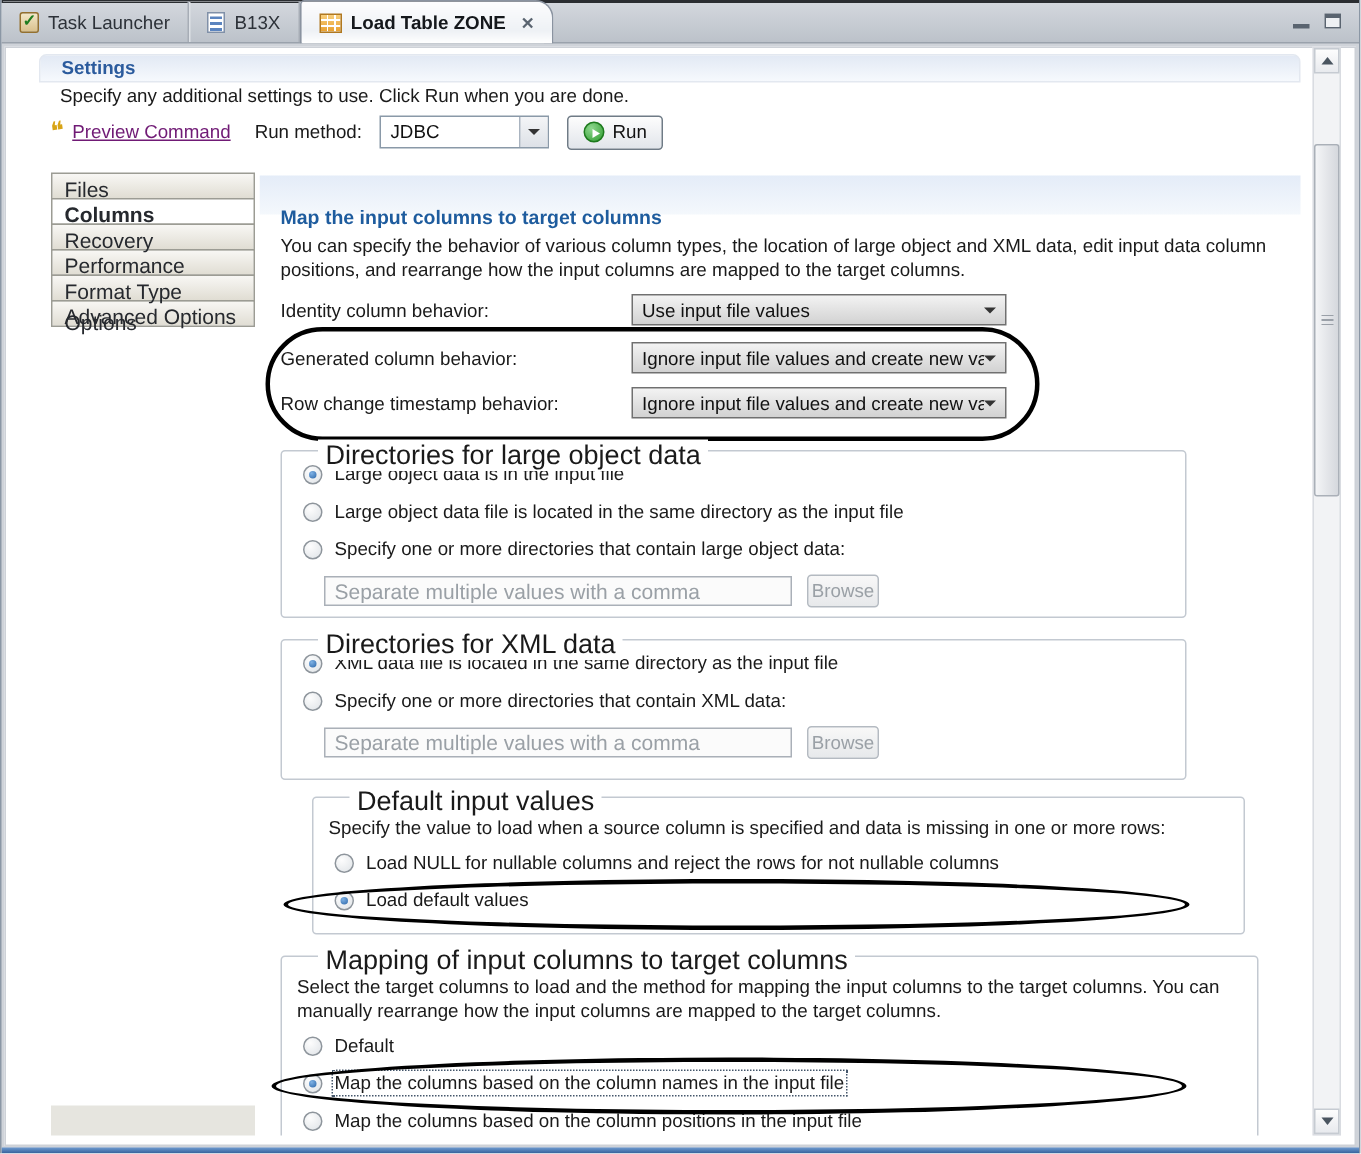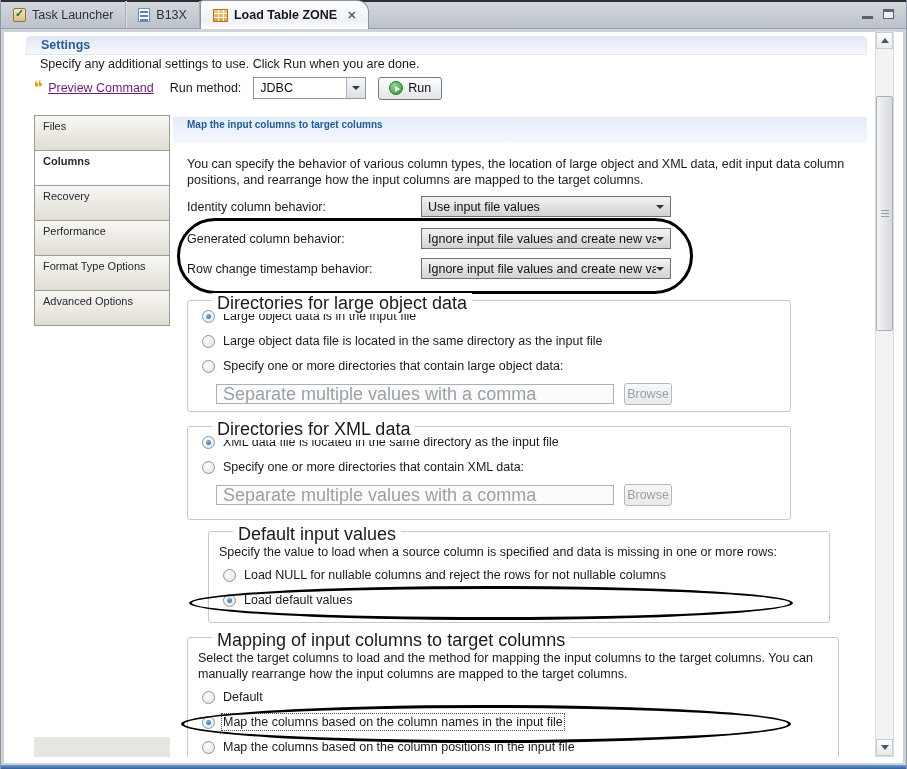--- a/index.html
+++ b/index.html
@@ -62,31 +62,31 @@
   .run-btn { display:flex; align-items:center; gap:5px; margin-left:12px; height:23px; padding:0 10px;
              border:1px solid #6f7b86; border-radius:3px;
              background:linear-gradient(#fdfdfd,#e1e5ea); font-size:12.5px; color:#111; cursor:pointer; }
   .run-ico { width:14px; height:14px; border-radius:50%; border:1px solid #1d7a1d;
              background:radial-gradient(circle at 35% 30%,#8ed88e,#2f9b2f); position:relative; }
   .run-ico::after { content:""; position:absolute; left:5px; top:3.5px; width:0; height:0;
              border-top:3.5px solid transparent; border-bottom:3.5px solid transparent; border-left:5px solid #ffffff; }
 
   
   .sidebar { position:absolute; left:33px; top:116px; width:136px; }
-  .side-item { height:36px; line-height:21px; padding-left:8px; font-size:11px; color:#26292e;
+  .side-item { height:18px; line-height:21px; padding-left:8px; font-size:14px; color:#26292e;
                border:1px solid #9c9c94; margin-top:-1px; cursor:pointer;
                background:linear-gradient(#f8f7f4,#e0ddd3); }
   .side-item.selected { background:#ffffff; font-weight:bold; }
   .sidebar-footer { position:absolute; left:33px; top:737px; width:136px; height:20px; background:#e6e5df; }
 
   
   .panel { position:absolute; left:172px; top:110px; width:696px; height:647px; overflow:hidden; background:#fff; }
   .panel-heading { position:absolute; left:0; top:7px; width:694px; height:26px;
                    background:linear-gradient(#e4ecf8,#f4f8fc); }
-  .panel-heading span { position:absolute; left:14px; top:2px; font-size:10px; font-weight:bold; color:#1e5c9e; }
+  .panel-heading span { position:absolute; left:14px; top:20px; font-size:13px; font-weight:bold; color:#1e5c9e; }
   .panel-desc { position:absolute; left:14px; top:46px; width:692px; font-size:12.5px; color:#1a1a1a; line-height:16px; }
 
   .beh-row { position:absolute; left:14px; display:flex; align-items:center; }
   .beh-row .lbl { width:234px; font-size:12.5px; color:#1a1a1a; }
   .combo-gray { width:250px; height:21px; border:1px solid #707070; display:flex; align-items:center;
                 justify-content:space-between; padding:0 6px; cursor:pointer;
                 background:linear-gradient(#f3f3f3,#dfdfdf 60%,#d2d2d2); }
   .combo-gray .val { font-size:12.5px; color:#111; white-space:nowrap; overflow:hidden; }
   .row-identity { top:86px; } .row-generated { top:118px; } .row-rowchange { top:148px; }
 
@@ -103,22 +103,22 @@
   .radio-row { display:flex; align-items:center; gap:8px; margin:5px 0 0 14px; height:20px; cursor:pointer; }
   .radio-row:first-of-type { }
   .radio { width:13px; height:13px; border-radius:50%; border:1px solid #8e959c; flex:none; position:relative;
            background:radial-gradient(circle at 35% 30%,#fdfdfd,#dfe3e7); }
   .radio.checked::after { content:""; position:absolute; inset:3px; border-radius:50%;
            background:radial-gradient(circle at 35% 30%,#7fb2e5,#2c66a8); }
   .radio-label { font-size:12.5px; color:#1a1a1a; }
   .radio-label.focused { outline:1px dotted #44566b; outline-offset:1px; }
 
   .input-row { display:flex; align-items:center; margin:7px 0 0 28px; }
-  .text-input { width:398px; height:20px; border:1px solid #aab0b8; background:#fbfbfb;
-                font-family:"Liberation Sans",sans-serif; font-size:18px; padding:0 6px; color:#444; }
+  .text-input { width:312px; height:20px; border:1px solid #aab0b8; background:#fbfbfb;
+                font-family:"Liberation Sans",sans-serif; font-size:14px; padding:0 6px; color:#444; }
   .text-input::placeholder { color:#9aa0a6; }
   .browse-btn { margin-left:10px; width:48px; height:22px; border:1px solid #b4bac1; border-radius:3px;
                 background:linear-gradient(#f8f8f8,#e7e9eb); font-size:12.5px; color:#9aa0a6; cursor:default; }
 
   
   .annot { position:absolute; border:3px solid #000; pointer-events:none; }
   .annot-1 { left:4px; top:108px; width:516px; height:76px; border-radius:42px; }
   .annot-2 { left:16px; top:476px; width:604px; height:34px; border-radius:50%; }
   .annot-3 { left:8px; top:595px; width:610px; height:38px; border-radius:50%; }
 

